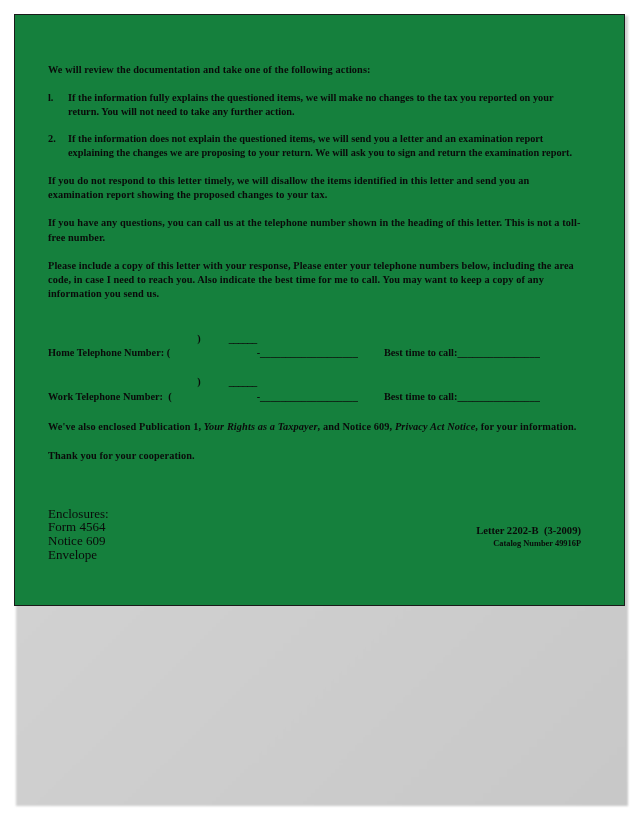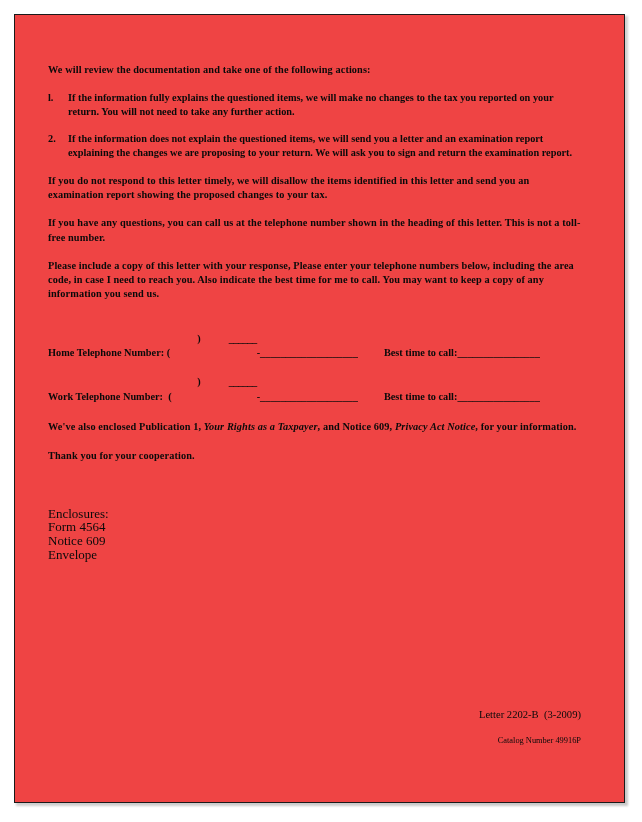--- a/index.html
+++ b/index.html
@@ -23,22 +23,22 @@
     height: 790px;
     background: linear-gradient(135deg, #d8d8d8 0%, #c8c8c8 100%);
     filter: blur(1px);
   }
 
   #page {
     position: absolute;
     left: 14px;
     top: 14px;
     width: 611px;
-    height: 789px;
-    background: #ef4444;
+    height: 592px;
+    background: #15803d;
     border: 1px solid #1a1a1a;
     box-sizing: border-box;
     overflow: hidden;
   }
 
   .doc-body {
     position: absolute;
     left: 33px;
     top: 48px;
     width: 536px;
@@ -112,31 +112,31 @@
   }
 
   .footer {
     position: absolute;
     right: 43px;
     bottom: 56px;
     text-align: right;
   }
   .footer-letter {
     font-size: 10.6px;
-    font-weight: normal;
+    font-weight: bold;
     color: #0a0a0a;
     line-height: 13px;
     white-space: pre;
   }
   .footer-catalog {
     font-size: 8.4px;
-    font-weight: 400;
+    font-weight: 700;
     color: #0a0a0a;
     line-height: 11px;
-    margin-top: 14px;
+    margin-top: 1px;
   }
 
   i, .ital { }
 </style>
 </head>
 <body>
 
 <div id="page-shadow"></div>
 
 <div id="page">

